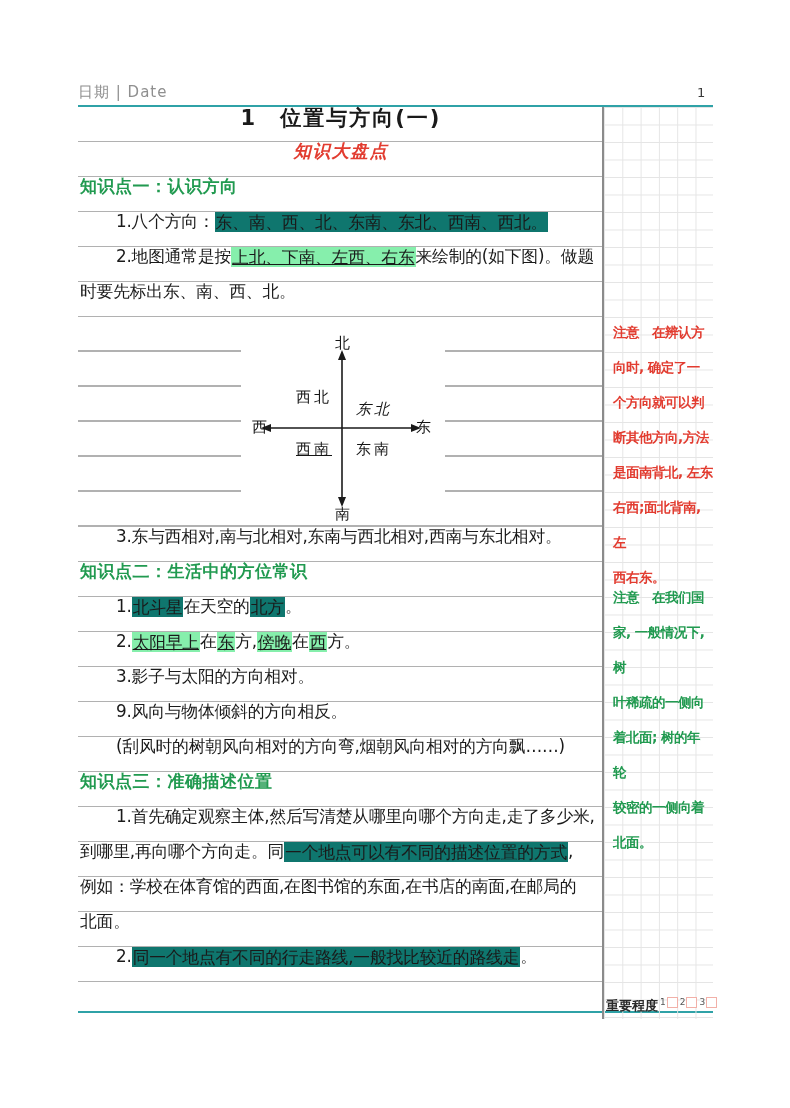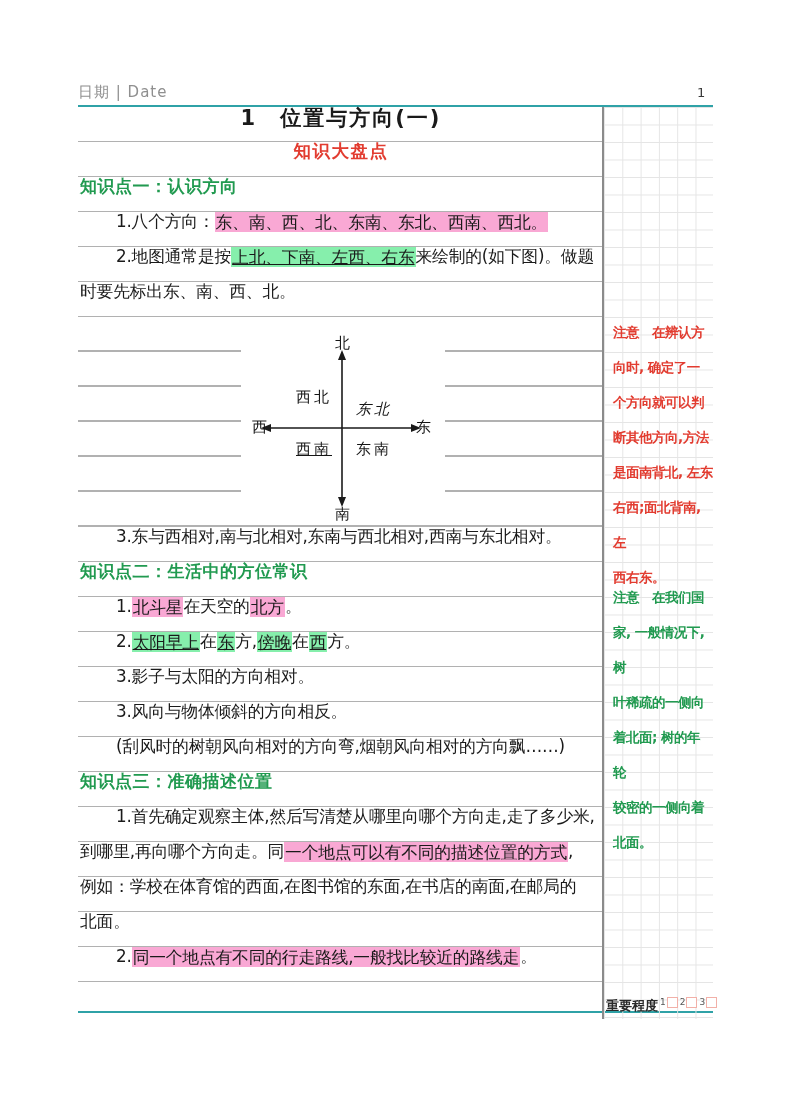--- a/index.html
+++ b/index.html
@@ -16,23 +16,23 @@
   .teal-bottom{top:1011px;}
   
   .main-col{position:absolute;left:78px;top:107px;width:524px;height:875px;}
   .row{
     height:35px;box-sizing:border-box;border-bottom:1.6px solid #b1b1b1;
     display:flex;align-items:flex-start;padding:0 0 3px 2px;
     font-size:16.8px;line-height:1.1;white-space:nowrap;letter-spacing:-0.2px;
   }
   .row.ind{padding-left:38px;}
   .row.t{justify-content:center;font-size:21px;font-weight:bold;letter-spacing:2px;padding-bottom:5px;}
-  .row.sub{justify-content:center;color:#e23c30;font-size:17.5px;font-weight:bold;letter-spacing:1.5px;padding-bottom:5px;}
+  .row.sub{justify-content:center;color:#e23c30;font-size:17.5px;font-weight:bold;letter-spacing:1.5px;padding-bottom:5px;font-style:italic;}
   .row.h{color:#219a50;font-weight:bold;font-size:17px;letter-spacing:0.5px;}
-  .hl-y{background:#f9a8d4;padding:1px 1px;}
+  .hl-y{background:#0f766e;padding:1px 1px;}
   .hl-p{background:#86efac;padding:1px 1px;text-decoration:underline;}
   
   .diagram-block{
     height:210px;position:relative;
     background:repeating-linear-gradient(to bottom,transparent 0 33.4px,#b1b1b1 33.4px 35px);
   }
   .diagram-box{position:absolute;left:163px;top:2px;width:204px;height:204px;background:#ffffff;}
   .compass-label{position:absolute;font-size:15px;color:#151515;line-height:1;white-space:nowrap;}
   .c-n{left:94px;top:17px;}
   .c-s{left:94px;top:188px;}
@@ -137,21 +137,21 @@
       <span>方,</span>
       <span class="hl-p">傍晚</span>
       <span>在</span>
       <span class="hl-p">西</span>
       <span>方。</span>
     </div>
   <div class="row ind">
       <span>3.影子与太阳的方向相对。</span>
     </div>
   <div class="row ind">
-      <span>3.风向与物体倾斜的方向相反。</span>
+      <span>9.风向与物体倾斜的方向相反。</span>
     </div>
   <div class="row ind">
       <span>(刮风时的树朝风向相对的方向弯,烟朝风向相对的方向飘……)</span>
     </div>
   <div class="row h">
       <span>知识点三：准确描述位置</span>
     </div>
   <div class="row ind">
       <span>1.首先确定观察主体,然后写清楚从哪里向哪个方向走,走了多少米,</span>
     </div>

